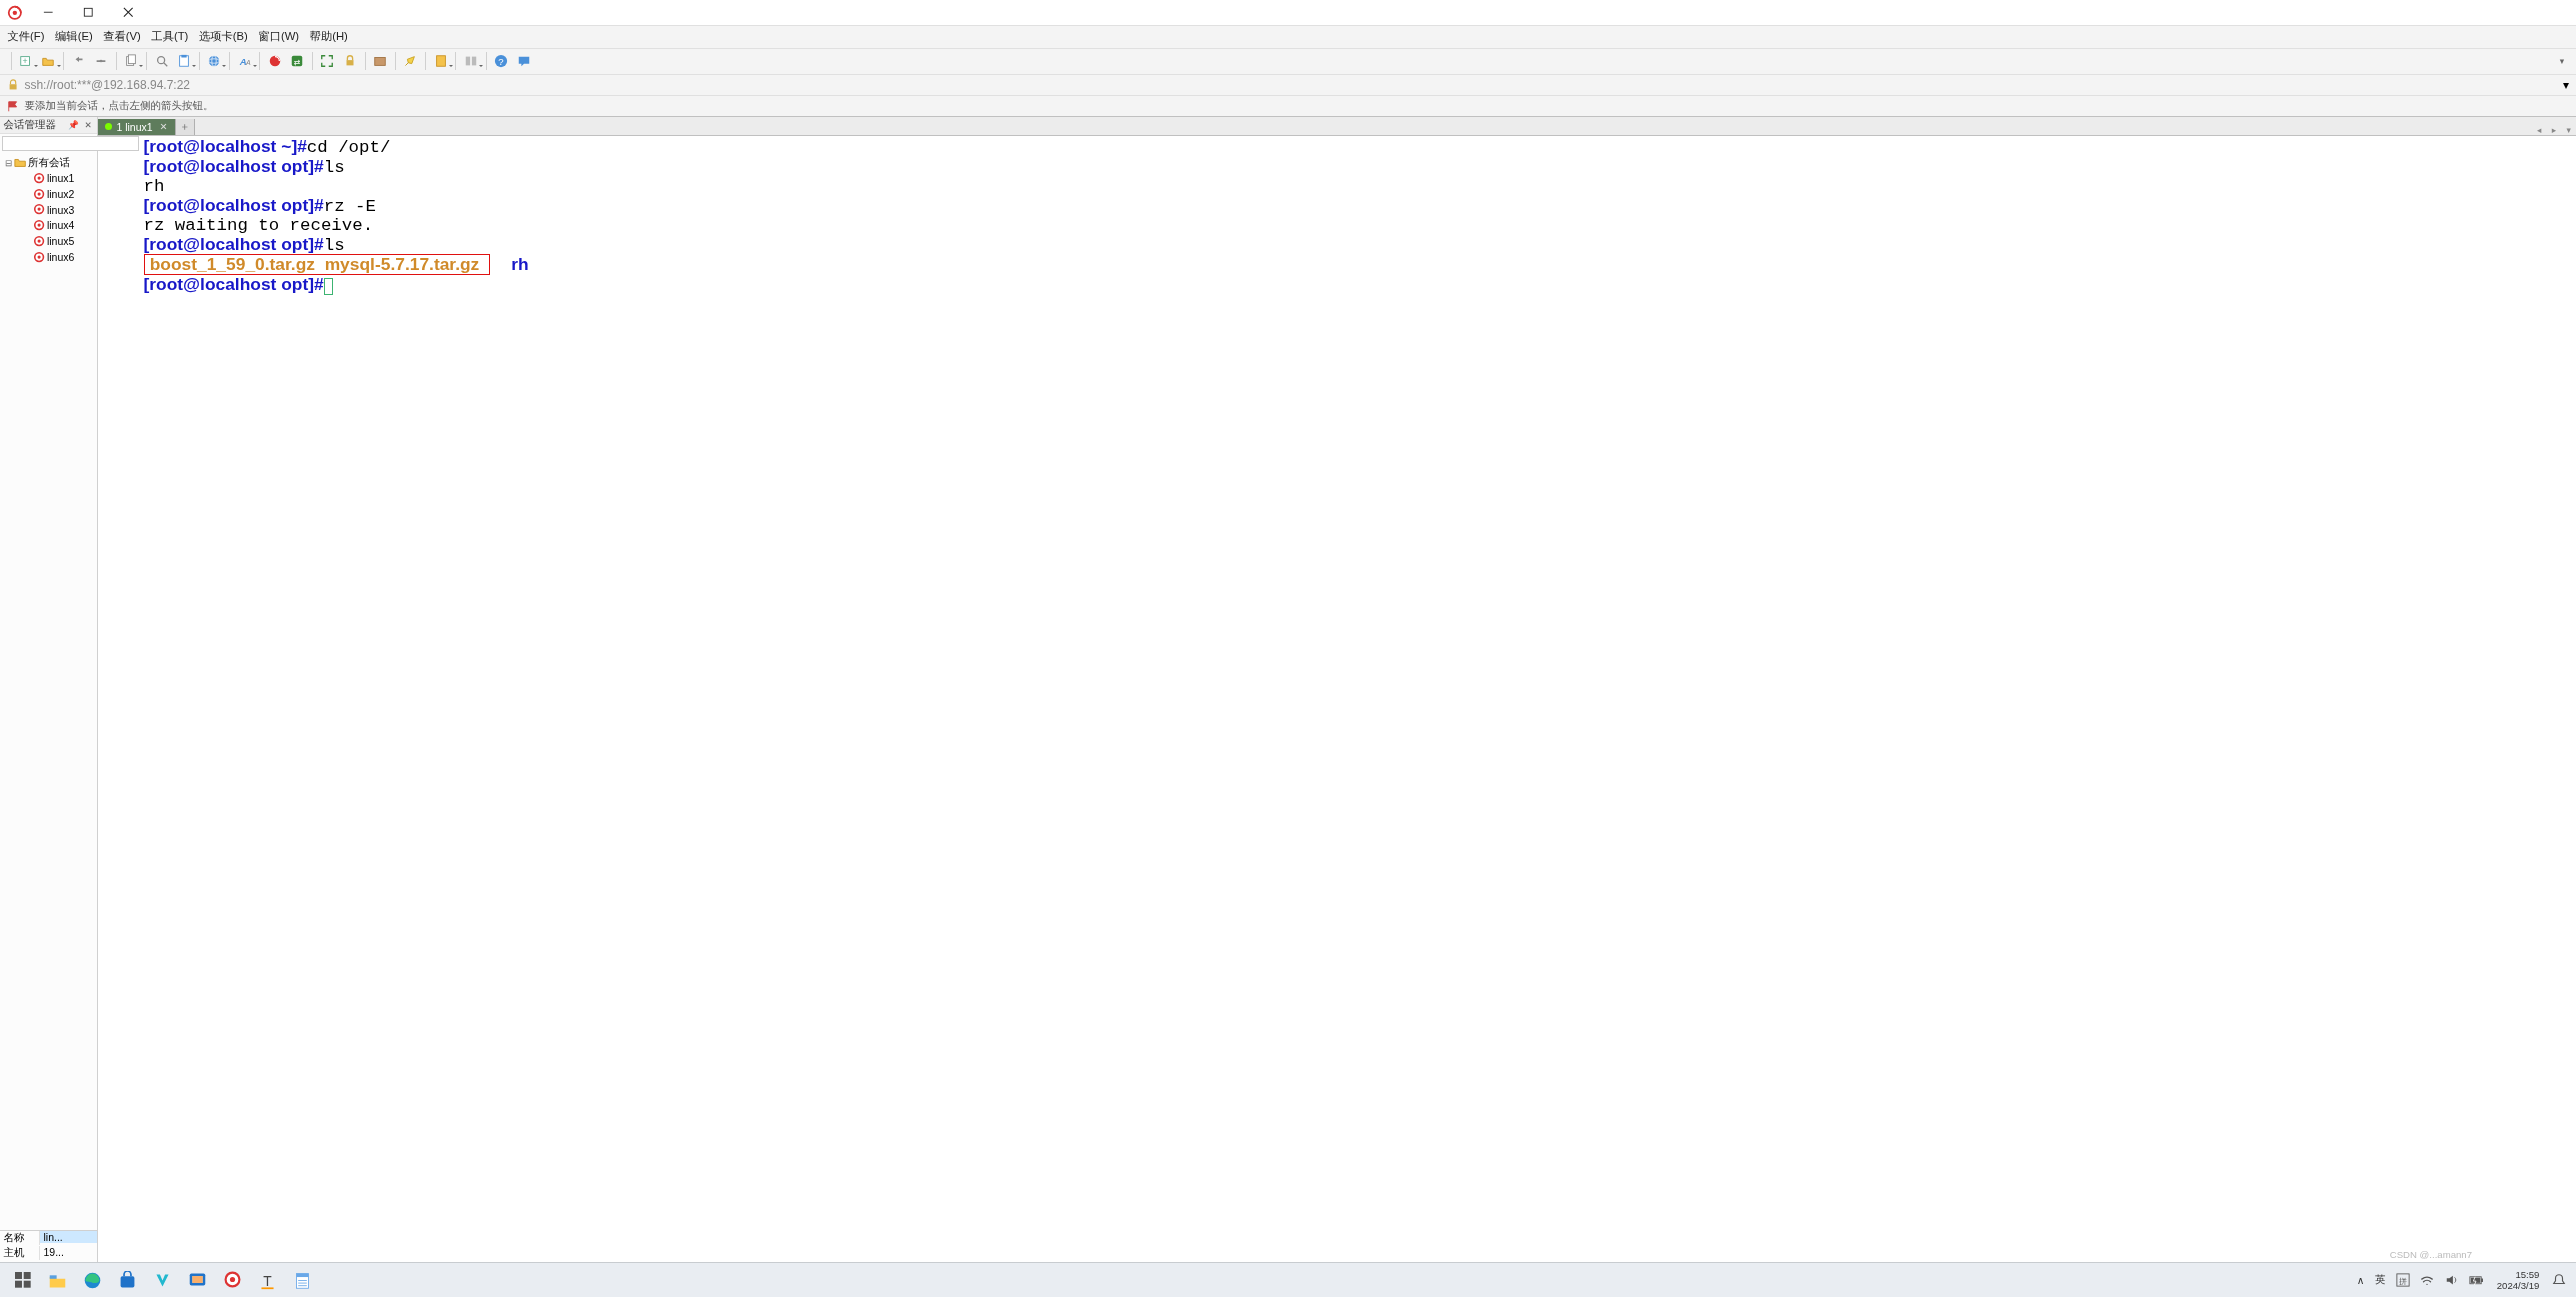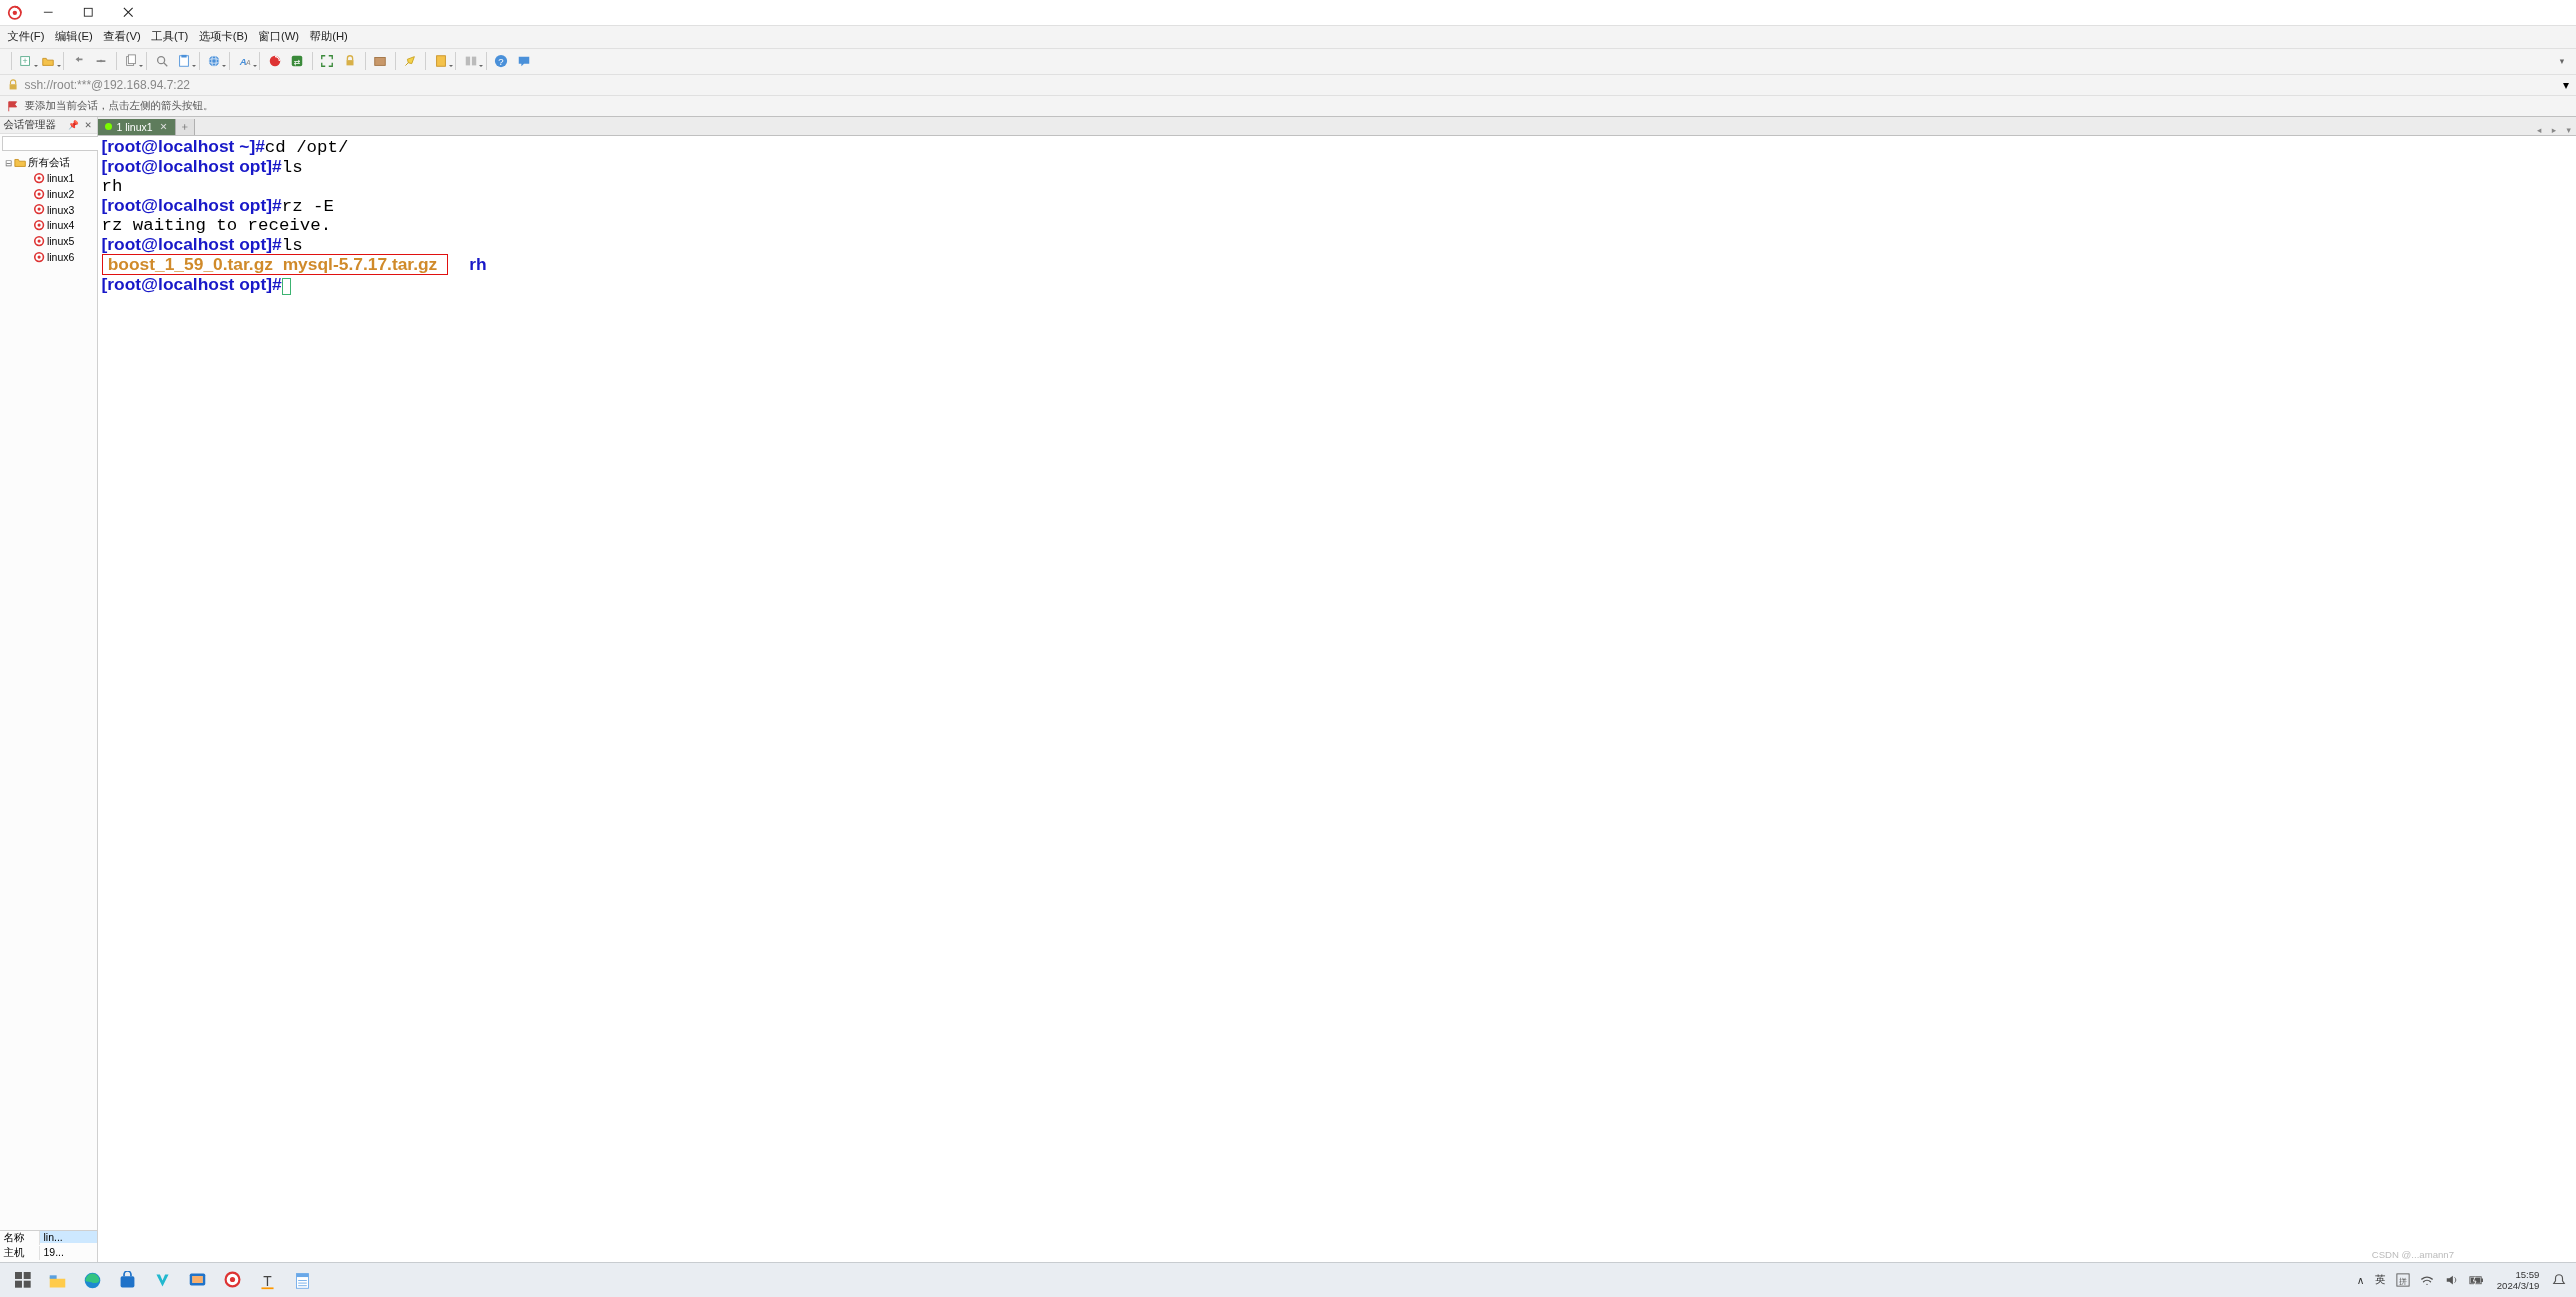--- a/index.html
+++ b/index.html
@@ -60,36 +60,36 @@
 .termwrap { flex: 1; display:flex; flex-direction:column; }
 .tabstrip { height: 19px; background: #ececec; display:flex; align-items:flex-end; border-bottom:0.9px solid #c0c0c0;}
 .tab { height: 16px; display:flex; align-items:center; padding:0 7px; font-size:10.5px; border-right:0.9px solid #b0b0b0; position:relative;}
 .tab.active{ background:#5e7c5c; color:#fff;}
 .tab .dot{width:7px;height:7px;border-radius:50%;background:#7cfc00;margin-right:4.4px;}
 .tab .close{margin-left:7px;font-size:9.6px;color:#ddd;}
 .tab.add{width:19px;justify-content:center;color:#666;background:#e0e0e0;}
 .tabstrip .spacer{flex:1;}
 .tabstrip .tabnav{font-size:8.7px;color:#888;padding:0 5.2px;}
 
-.terminal { flex:1; background:#fff; padding:1.7px 3.5px; font-family: "Consolas","Courier New",monospace; font-size:17.4px; line-height:19px; overflow:auto; white-space:pre; color:#000;}
+.terminal { flex:1; background:#fff; padding:1.7px 3.5px; font-family: "Consolas","Courier New",monospace; font-size:17.4px; line-height:19px; overflow:auto; white-space:pre; color:#000;margin-left:42px;}
 .terminal .prompt{color:#1818c8;font-weight:bold;}
 .terminal .archive{color:#d08a2a;font-weight:bold;}
 .terminal .dir{color:#1818c8;font-weight:bold;}
 .terminal .redbox{border:1.7px solid #e01010;display:inline-block;padding:0 5.2px;margin:-1.7px 0;}
 .terminal .curblk{display:inline-block;width:9.6px;height:17.4px;border:0.9px solid #3cb371;vertical-align:text-bottom;}
 
 
 .taskbar { position:fixed; bottom:0; left:0; right:0; height:35px; background:#e9edf2; display:flex; align-items:center; padding:0 5.2px; border-top:0.9px solid #c8ccd0;}
 .taskbar .tbicon{width:35px;height:35px;display:flex;align-items:center;justify-content:center;}
 .taskbar .tbicon.active{border-bottom:1.7px solid #4a90d9;}
 .taskbar .spacer{flex:1;}
 .taskbar .tray{display:flex;align-items:center;font-size:10.5px;color:#333;}
 .taskbar .tray .titem{padding:0 5.2px;display:flex;align-items:center;height:35px;}
 .taskbar .clock{display:flex;flex-direction:column;align-items:flex-end;font-size:9.6px;line-height:11.3px;padding:0 7px;}
-.watermark{position:fixed;right:122px;bottom:37px;font-size:9.6px;color:#bbb;}
+.watermark{position:fixed;right:104px;bottom:37px;font-size:9.6px;color:#bbb;}
 
 svg{display:block;}
 </style>
 </head>
 <body>
 
 <div class="titlebar">
   <span class="app-icon">
     <svg viewBox="0 0 18 18">
         <circle cx="9" cy="9" r="7" fill="#fff" stroke="#d33" stroke-width="2"></circle>

